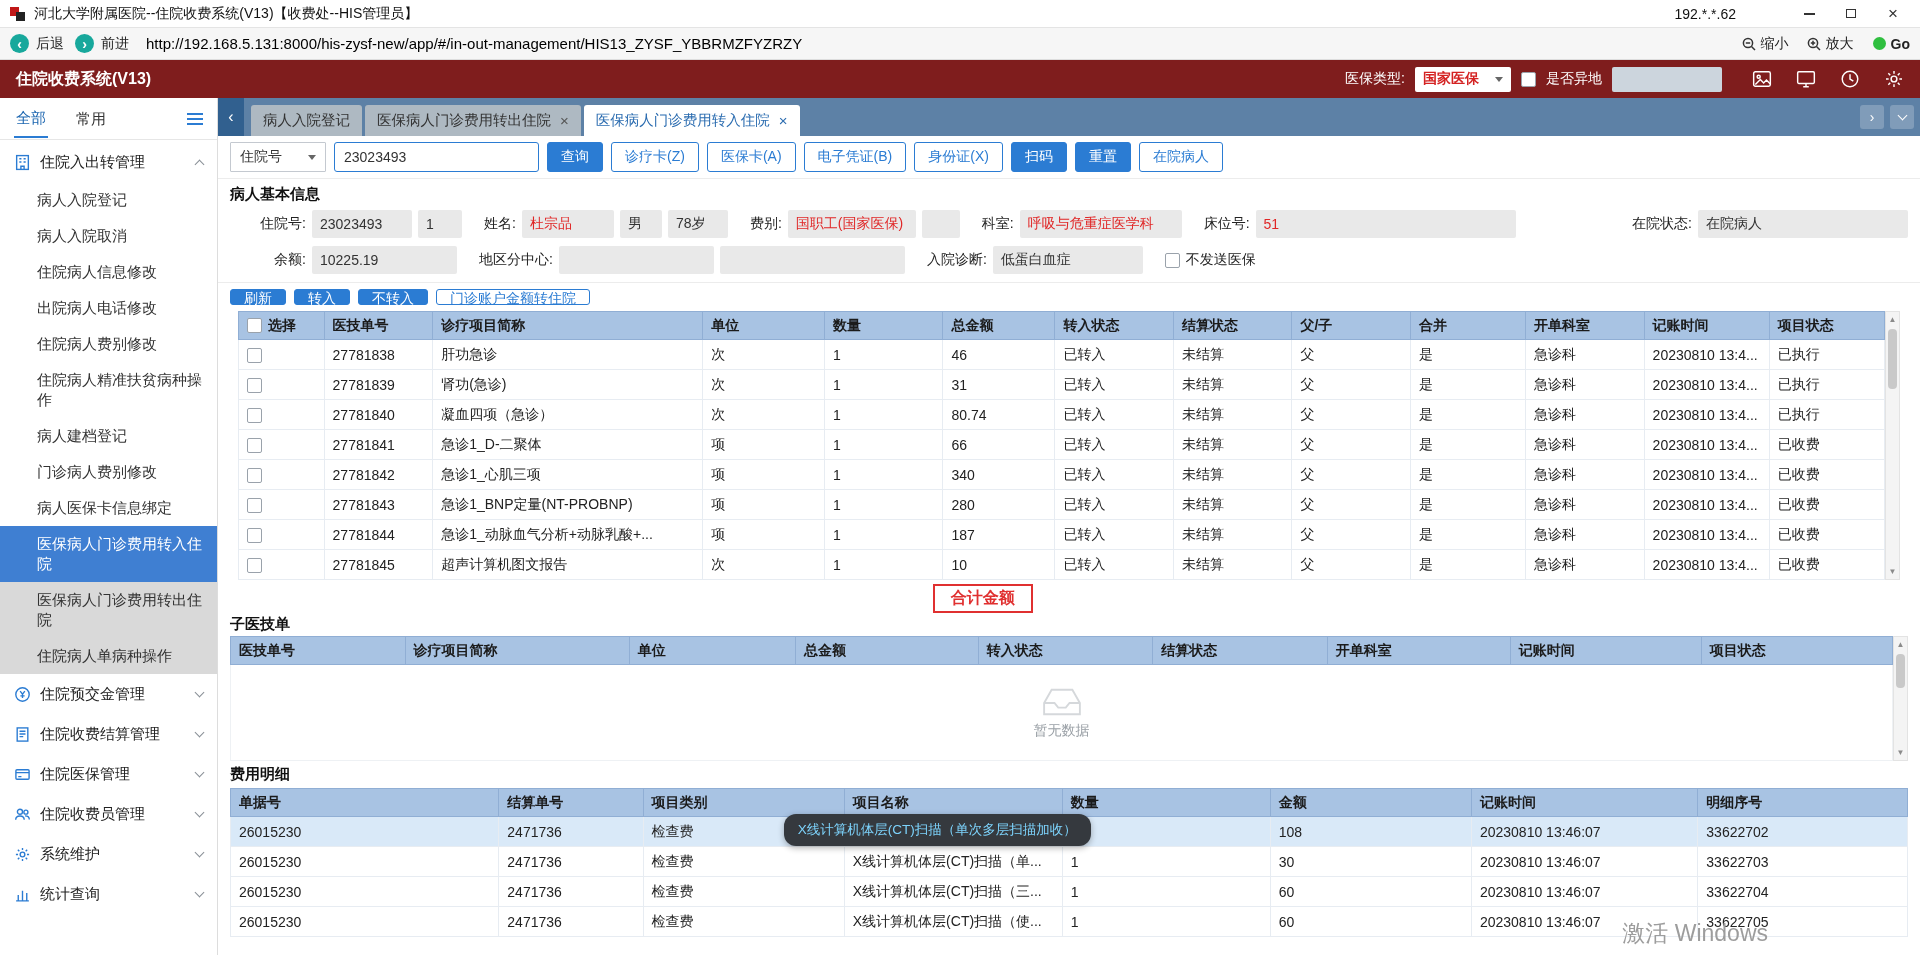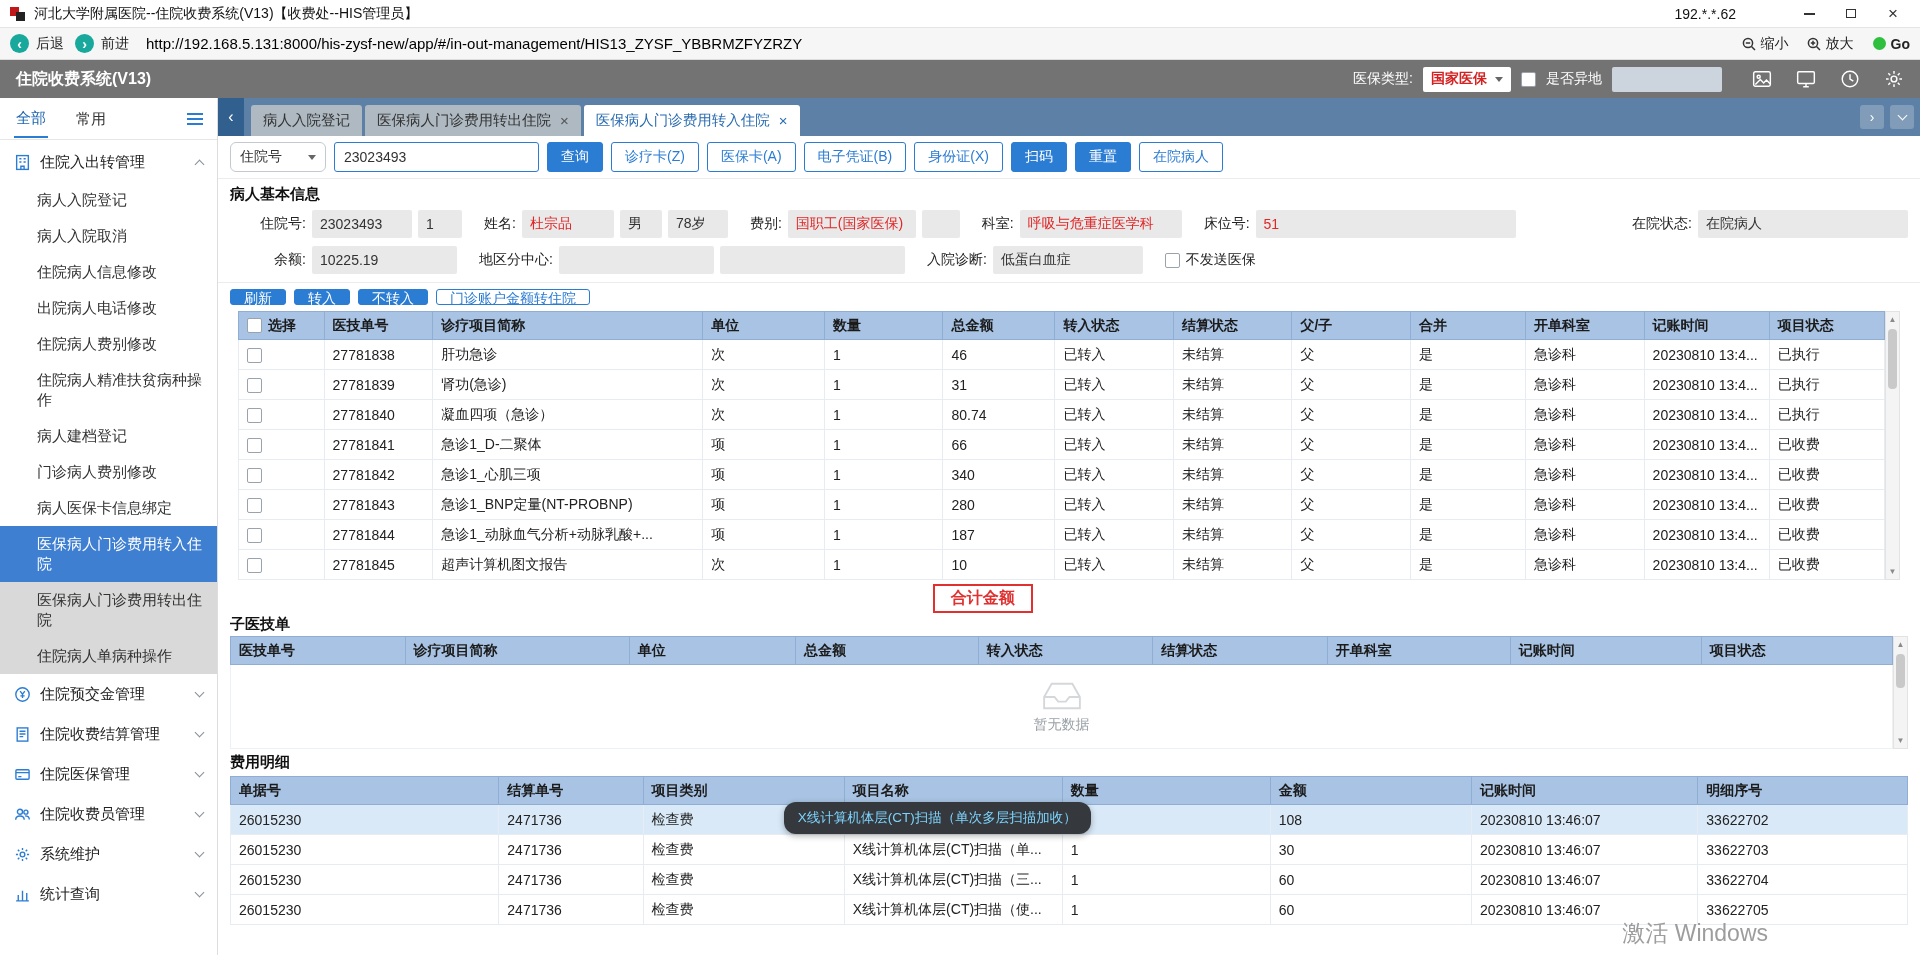--- a/index.html
+++ b/index.html
@@ -25,25 +25,25 @@
   .nav-circle{width:19px;height:19px;border-radius:50%;background:#18a89c;color:#fff;display:flex;align-items:center;justify-content:center;font-size:14px;font-weight:bold;cursor:pointer}
   .nav-label{font-size:14px;color:#222;cursor:pointer;margin-right:4px}
   .url{flex:1;font-size:15px;color:#000;padding-left:6px;white-space:nowrap;overflow:hidden;cursor:text}
   .zoomsvg{width:16px;height:16px;vertical-align:-3px}
   .zoomsvg *{stroke:#333;fill:none;stroke-width:1.5}
   .zoom-item{display:inline-flex;align-items:center;gap:4px;margin-left:10px;cursor:pointer}
   .go-dot{width:13px;height:13px;border-radius:50%;background:#2fbf3f;display:inline-block}
   .go-item{display:inline-flex;align-items:center;gap:5px;margin-left:12px;font-weight:bold;cursor:pointer}
 
   
-  .appheader{height:38px;flex:0 0 38px;background:#737373;display:flex;align-items:center;color:#fff;padding:0 16px;gap:10px}
+  .appheader{height:38px;flex:0 0 38px;background:#7f1d1d;display:flex;align-items:center;color:#fff;padding:0 16px;gap:10px}
   .ah-title{font-size:16px;font-weight:bold}
   .ah-spacer{flex:1}
   .ah-label{font-size:14px;color:#fff;white-space:nowrap}
-  .ins-select{background:#fff;border-radius:2px;height:25px;display:inline-flex;align-items:center;padding:0 8px;gap:8px;cursor:pointer}
+  .ins-select{background:#fff;border-radius:2px;height:25px;display:inline-flex;align-items:center;padding:0 8px;gap:16px;cursor:pointer}
   .ins-val{color:#d42222;font-weight:bold;font-size:14px}
   .caret{width:0;height:0;border:4px solid transparent;border-top:5px solid #666;display:inline-block;margin-top:5px}
   .cb{width:15px;height:15px;border:1px solid #9aa2ab;background:#fff;border-radius:2px;display:inline-block;flex:0 0 15px;cursor:pointer}
   .ah-input{width:110px;height:25px;background:#ccd5dd;border:none;border-radius:2px;margin-right:14px}
   .ah-icons{display:inline-flex;align-items:center;gap:24px;margin-left:6px}
   .ah-icon{display:inline-flex;cursor:pointer}
   .ah-icon svg{width:20px;height:20px}
   .ah-icon svg *{stroke:#fff;fill:none;stroke-width:1.3}
 
   
@@ -78,21 +78,21 @@
   .tab-collapse{width:26px;background:#31608f;color:#fff;display:flex;align-items:center;justify-content:center;font-size:16px;cursor:pointer}
   .tab-list{display:flex;align-items:flex-end;gap:3px;flex:1;padding-left:7px;overflow:hidden}
   .tab{height:31px;padding:0 12px;display:flex;align-items:center;gap:9px;background:#aeb9c2;color:#333;font-size:14.5px;border-radius:3px 3px 0 0;white-space:nowrap;cursor:pointer}
   .tab.active{background:#fff;color:#2b6cb0}
   .tab-x{font-size:15px;color:#555;cursor:pointer}
   .tab.active .tab-x{color:#2b6cb0}
   .strip-btn{width:24px;height:24px;margin:auto 6px auto 0;background:rgba(255,255,255,.22);color:#fff;border-radius:3px;display:flex;align-items:center;justify-content:center;font-size:14px;cursor:pointer}
 
   
   .searchrow{display:flex;align-items:center;gap:8px;padding:6px 12px;border-bottom:1px solid #ececec;flex:0 0 auto}
-  .select-box{width:96px;height:30px;border:1px solid #c4c9d0;border-radius:6px;display:flex;align-items:center;justify-content:space-between;padding:0 9px;font-size:14px;color:#333;background:#fff;cursor:pointer}
+  .select-box{width:96px;height:30px;border:1px solid #c4c9d0;border-radius:1px;display:flex;align-items:center;justify-content:space-between;padding:0 9px;font-size:14px;color:#333;background:#fff;cursor:pointer}
   .search-input{width:205px;height:30px;border:1px solid #2b7cd3;border-radius:3px;padding:0 9px;font-size:14px;color:#333;outline:none}
   .btnrow{display:inline-flex;gap:8px;align-items:flex-end}
   .btn{height:30px;padding:0 13px;border-radius:3px;font-size:14px;cursor:pointer;font-family:inherit;white-space:nowrap}
   .btn.primary{background:#2b7cd3;color:#fff;border:1px solid #2b7cd3}
   .btn.ghost{background:#fff;color:#2b7cd3;border:1px solid #2b7cd3}
 
   
   .patient{padding:4px 12px 6px;border-bottom:1px solid #ececec;flex:0 0 auto}
   .section-title{font-weight:bold;font-size:15px;color:#111;margin:2px 0 6px}
   .prow{display:flex;align-items:center;gap:6px;margin-bottom:8px;white-space:nowrap}
@@ -118,21 +118,21 @@
   .grid tr.hl td{background:#d9e9f8}
   .vscroll{width:15px;flex:0 0 15px;background:#f4f4f4;border:1px solid #e3e3e3;display:flex;flex-direction:column;align-items:center}
   .sarrow{font-size:8px;color:#8a8a8a;padding:3px 0;cursor:pointer}
   .strack{flex:1;width:100%;display:flex;justify-content:center}
   .sthumb{width:9px;height:60px;background:#c9c9c9;border-radius:4px;margin-top:2px;cursor:grab}
 
   .totalbox{display:inline-block;align-self:flex-start;margin:4px 0 2px 42%;border:2px solid #e03030;color:#e03030;font-size:16px;font-weight:bold;padding:2px 16px;background:#fff}
 
   .subsection{margin:0 12px;flex:0 0 auto}
   .subbody{flex:1;min-width:0}
-  .empty{height:84px;display:flex;flex-direction:column;align-items:center;justify-content:center;gap:4px;color:#9aa0a6;border:1px solid #eef1f4;border-top:none;font-size:14px}
+  .empty{height:96px;display:flex;flex-direction:column;align-items:center;justify-content:center;gap:4px;color:#9aa0a6;border:1px solid #eef1f4;border-top:none;font-size:14px}
   .empty svg *{stroke:#d5d8db;fill:none;stroke-width:2}
 
   .detailsection{margin:4px 12px 0;position:relative;flex:0 0 auto}
   .tooltip{position:absolute;background:#35393e;color:#7dd3fc;font-size:13.5px;padding:7px 14px;border-radius:12px;left:33%;top:49px;white-space:nowrap;z-index:5;box-shadow:0 2px 6px rgba(0,0,0,.3)}
 
   .watermark{position:absolute;right:152px;bottom:6px;color:#9d9d9d;font-size:23px;pointer-events:none}
 </style>
 </head>
 <body>
 

